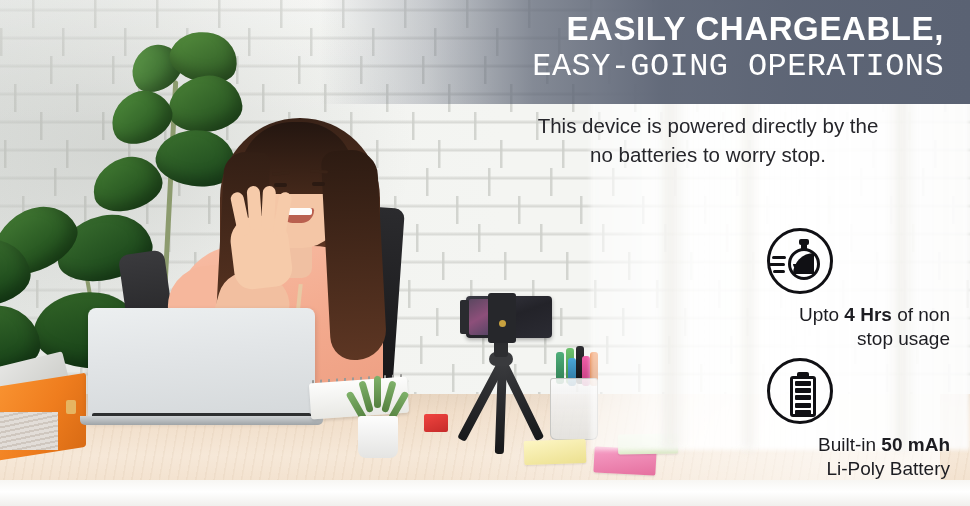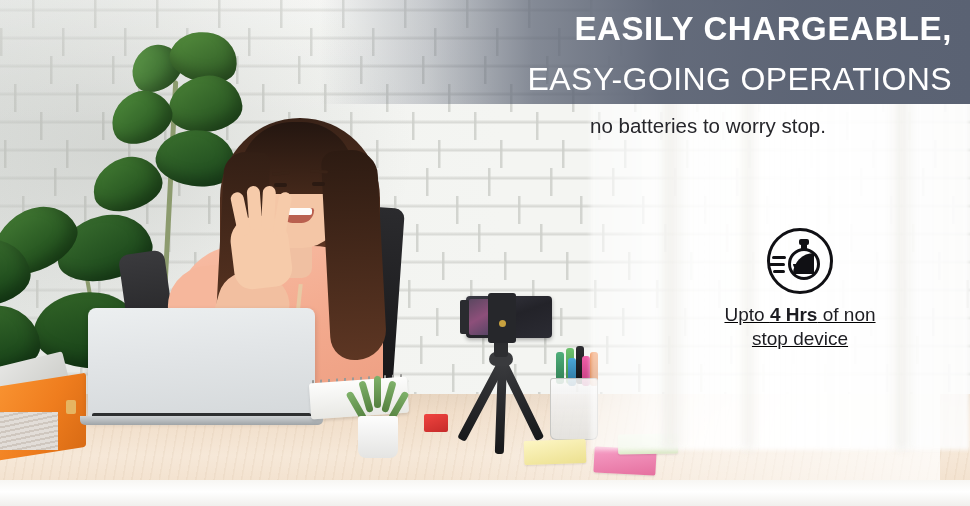--- a/index.html
+++ b/index.html
@@ -149,42 +149,42 @@
     position:absolute; left:0; top:0; width:970px; height:104px;
     background:linear-gradient(90deg,
       rgba(90,98,115,0) 0%,
       rgba(90,98,115,0) 33%,
       rgba(90,98,115,.30) 44%,
       rgba(88,96,113,.72) 55%,
       rgba(87,95,112,.92) 68%,
       rgba(88,96,113,.97) 82%,
       rgba(90,98,115,1) 100%);
   }
-  .head-inner { position:absolute; right:18px; top:11px; text-align:right; width:780px; }
+  .head-inner { position:absolute; right:26px; top:11px; text-align:right; width:780px; }
   .title1 {
     font-family:"Liberation Sans", sans-serif;
     font-weight:bold; font-size:33px; letter-spacing:.6px;
     color:#ffffff; line-height:1.12; white-space:nowrap;
   }
   .title2 {
-    font-family:Liberation Sans, sans-serif;
+    font-family:Liberation Mono, monospace;
     font-weight:400; font-size:32px; letter-spacing:.4px;
-    color:#ffffff; line-height:1.2; white-space:nowrap; margin-top:12px;
+    color:#ffffff; line-height:1.2; white-space:nowrap; margin-top:0;
   }
 
   
   .bodycopy {
     position:absolute; right:22px; top:112px; width:480px;
     text-align:center; color:#26262b;
     font-family:"Liberation Sans", sans-serif;
     font-size:20.5px; line-height:1.40; font-weight:400;
   }
 
   
-  .feature { position:absolute; width:300px; text-align:center; left:650px;text-decoration:underline; }
+  .feature { position:absolute; width:300px; text-align:right; left:650px; }
   .feat-a { top:228px; }
   .feat-b { top:358px; }
   .icon-ring {
     width:66px; height:66px; margin:0 auto; border:3px solid #101014; border-radius:50%;
     position:relative; background:transparent;
   }
   .feat-label {
     margin-top:9px; color:#1d1d22; font-size:19px; line-height:1.28;
     font-family:"Liberation Sans", sans-serif;
   }
@@ -339,35 +339,52 @@
   </div>
 
   <div class="headbar">
     <div class="head-inner">
       <div class="title1">EASILY CHARGEABLE,</div>
       <div class="title2">EASY-GOING OPERATIONS</div>
     </div>
   </div>
 
   <div class="bodycopy">
+    <div>This device is powered directly by the</div>
     <div>no batteries to worry stop.</div>
   </div>
 
   <div class="feature feat-a">
     <div class="icon-ring">
       <div class="sw-body">
         <div class="sw-fill"></div>
         <div class="sw-fill2"></div>
       </div>
       <div class="sw-btn"></div>
       <div class="sw-stem"></div>
       <div class="sw-line" style="left:2px;top:25px;width:14px"></div>
       <div class="sw-line" style="left:-1px;top:32px;width:16px"></div>
       <div class="sw-line" style="left:3px;top:39px;width:12px"></div>
     </div>
     <div class="feat-label">
       <span>Upto </span><b>4 Hrs</b><span> of non</span><br>
-      <span>stop device</span>
-    </div>
-  </div>
-
+      <span>stop usage</span>
+    </div>
+  </div>
+
+  <div class="feature feat-b">
+    <div class="icon-ring">
+      <div class="bat-cap"></div>
+      <div class="bat-shell">
+        <div class="bat-seg"></div>
+        <div class="bat-seg"></div>
+        <div class="bat-seg"></div>
+        <div class="bat-seg"></div>
+        <div class="bat-seg"></div>
+      </div>
+    </div>
+    <div class="feat-label">
+      <span>Built-in </span><b>50 mAh</b><span></span><br>
+      <span>Li-Poly Battery</span>
+    </div>
+  </div>
 
 </div>
 
 </body></html>

